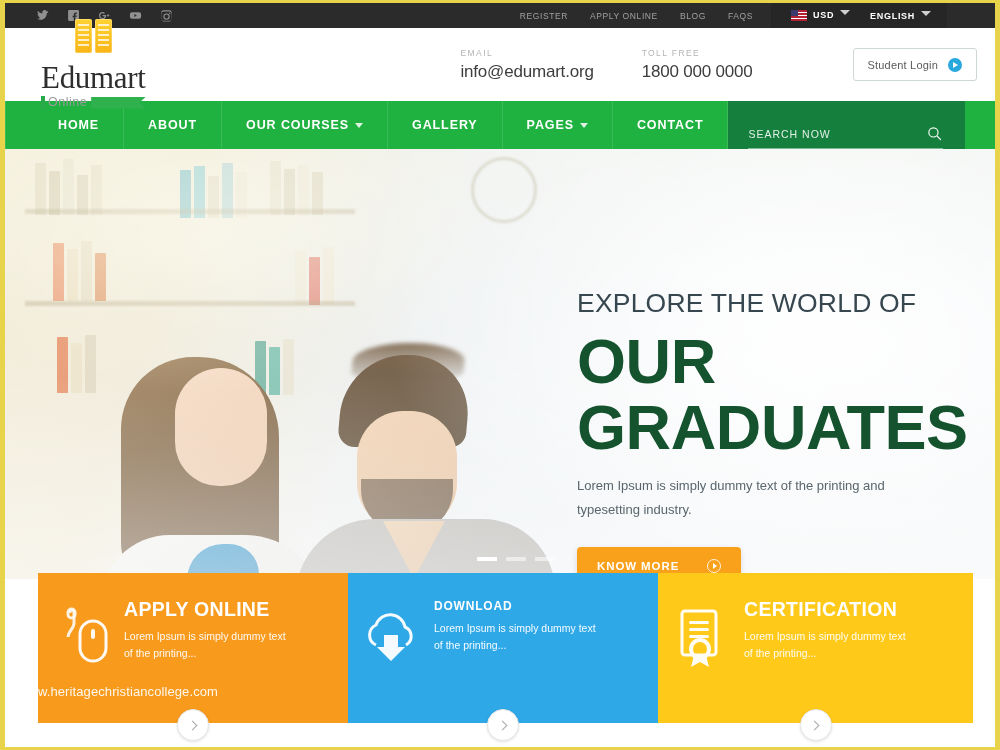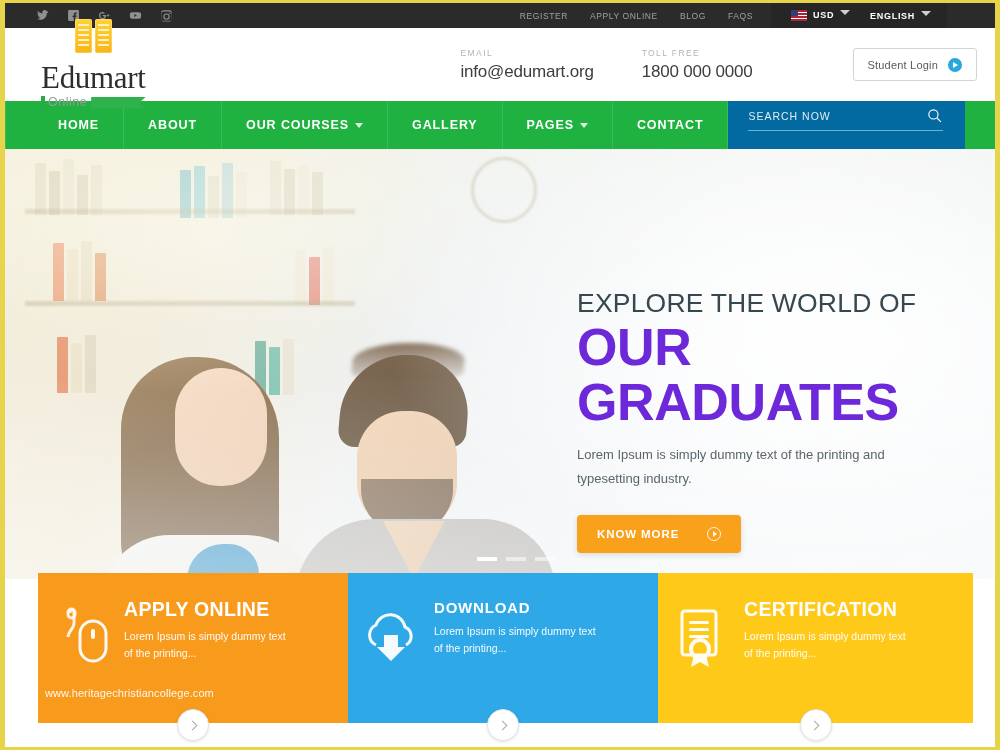--- a/index.html
+++ b/index.html
@@ -154,23 +154,23 @@
     font-size:12.5px;
     font-weight:bold;
     letter-spacing:.9px;
     cursor:pointer;
     border-right:1px solid rgba(255,255,255,.12);
   }
   .nav .item:first-child { padding-left:52px; border-left:1px solid rgba(255,255,255,.12);}
   .chev { width:0;height:0;border-left:4px solid transparent;border-right:4px solid transparent;border-top:5px solid rgba(255,255,255,.85); }
   .searchwrap {
     flex:1;
-    background:#0369a1;
-    display:flex;
-    align-items:flex-start;
+    background:#15803d;
+    display:flex;
+    align-items:flex-end;
     padding:0 22px 0 20px;
   }
   .searchinner{
     flex:1;
     border-bottom:1px solid rgba(255,255,255,.45);
     display:flex; align-items:center;
     padding-bottom:6px;
     margin-top:6px;
   }
   .searchinner input {
@@ -272,22 +272,22 @@
   .herotext {
     position:absolute;
     left:572px; top:140px;
     width:420px;
   }
   .h-sub {
     font-size:26.5px; color:#37474f; letter-spacing:.2px; line-height:1.1;
     font-weight:normal;
   }
   .h-main {
-    font-size:52px; color:#6d28d9; font-weight:bold; letter-spacing:-.4px;
-    line-height:1.05; margin-top:2px;
+    font-size:63px; color:#14532d; font-weight:bold; letter-spacing:-.4px;
+    line-height:1.05; margin-top:10px;
   }
   .h-desc {
     margin-top:14px;
     font-size:13px; color:#59666c; line-height:1.85; width:330px;
   }
   .knowbtn {
     margin-top:24px;
     display:inline-flex; align-items:center; gap:28px;
     background:#f9a11b;
     border-radius:4px;
@@ -316,37 +316,37 @@
     width:935px; height:150px;
     display:flex;
   }
   .card { position:relative; padding:26px 0 0 0; display:flex; align-items:flex-start; }
   .card.c1 { width:310px; background:#f89a1c; }
   .card.c2 { width:310px; background:#2fa8e8; }
   .card.c3 { width:315px; background:#ffc91a; }
   .cicon { width:86px; display:flex; justify-content:center; padding-top:8px; flex:none; }
   .cicon svg { opacity:.95; }
   .ctext { padding-right:12px; }
-  .ckicker { font-size:15px; color:#fff; font-weight:bold; letter-spacing:.8px; margin-bottom:4px; }
+  .ckicker { font-size:12px; color:#fff; font-weight:bold; letter-spacing:.8px; margin-bottom:4px; }
   .ctitle { font-size:19.5px; color:#fff; font-weight:bold; letter-spacing:.3px; line-height:1.12; }
   .cdesc { margin-top:7px; font-size:10.5px; color:rgba(255,255,255,.95); line-height:1.65; max-width:172px; }
   .cbtn {
     position:absolute; left:50%; bottom:-18px; transform:translateX(-50%);
     width:32px;height:32px;border-radius:50%;
     background:#ffffff;
     border:1px solid #e6e6e6;
     display:flex;align-items:center;justify-content:center;
     cursor:pointer;
     box-shadow:0 1px 3px rgba(0,0,0,.12);
   }
   .cbtn:after{content:"";width:6px;height:6px;border-right:1.4px solid #a8a8a8;border-top:1.4px solid #a8a8a8;transform:rotate(45deg);margin-left:-2px;}
   .watermark {
     position:absolute;
-    left:40px; bottom:48px;
-    font-size:11px;
+    left:14px; bottom:48px;
+    font-size:13px;
     color:#ffffff;
     opacity:.92;
     letter-spacing:.1px;
     pointer-events:none;
   }
 </style>
 </head>
 <body>
 
 <div id="frame">

